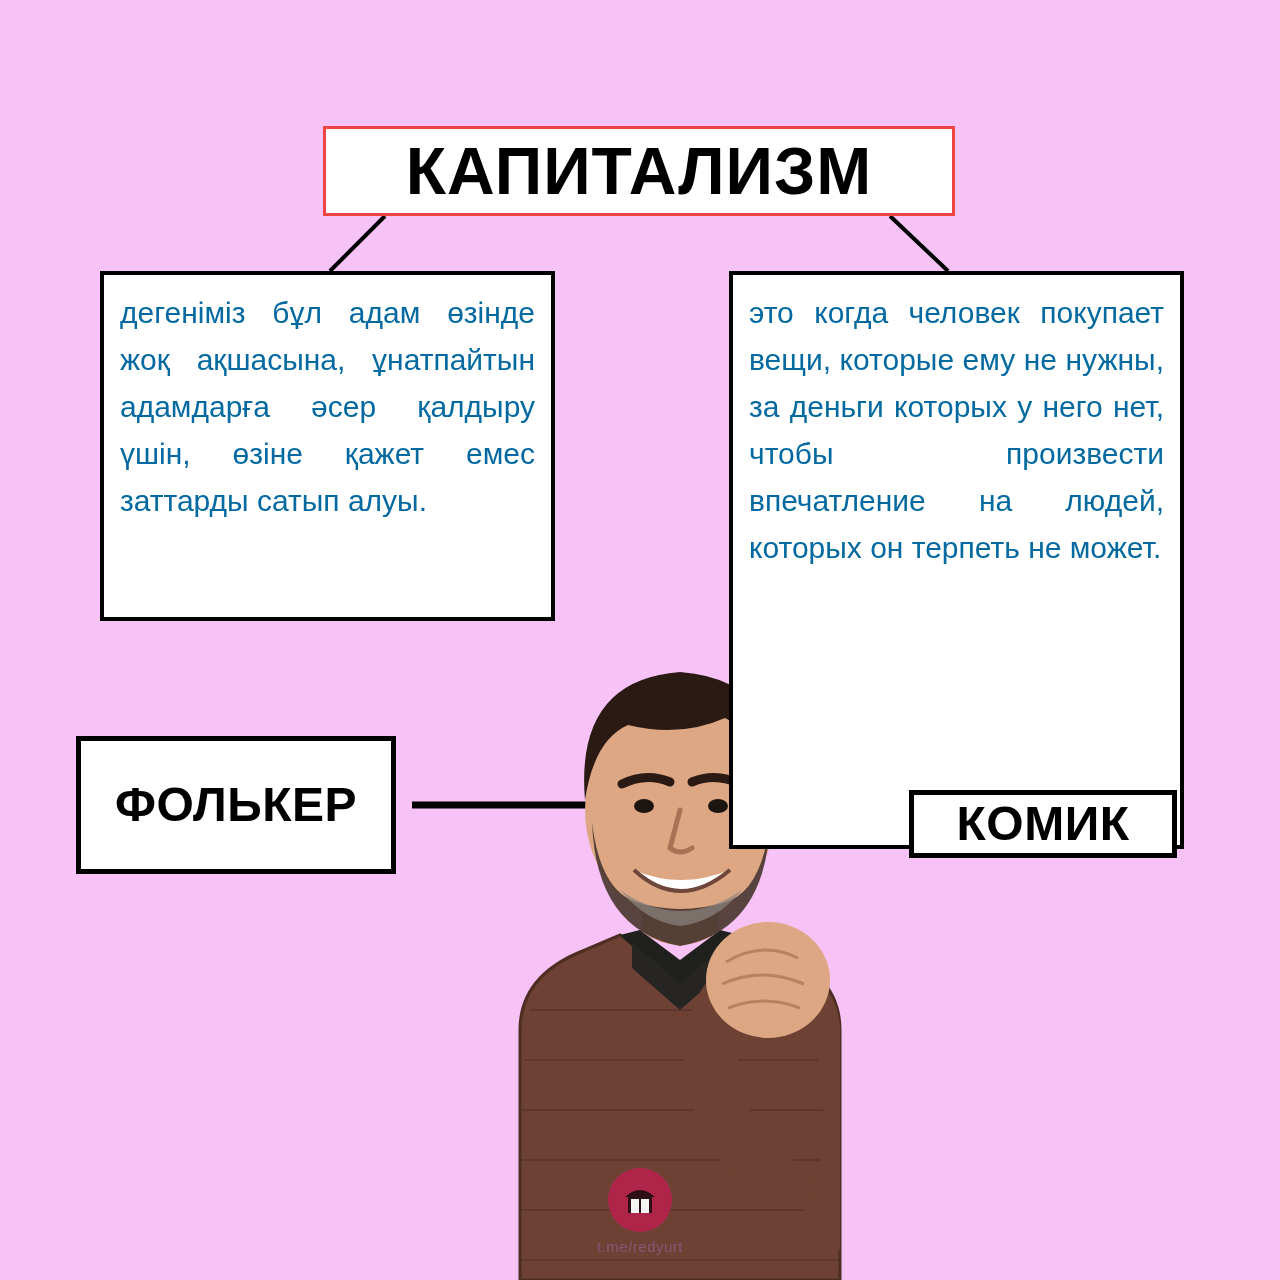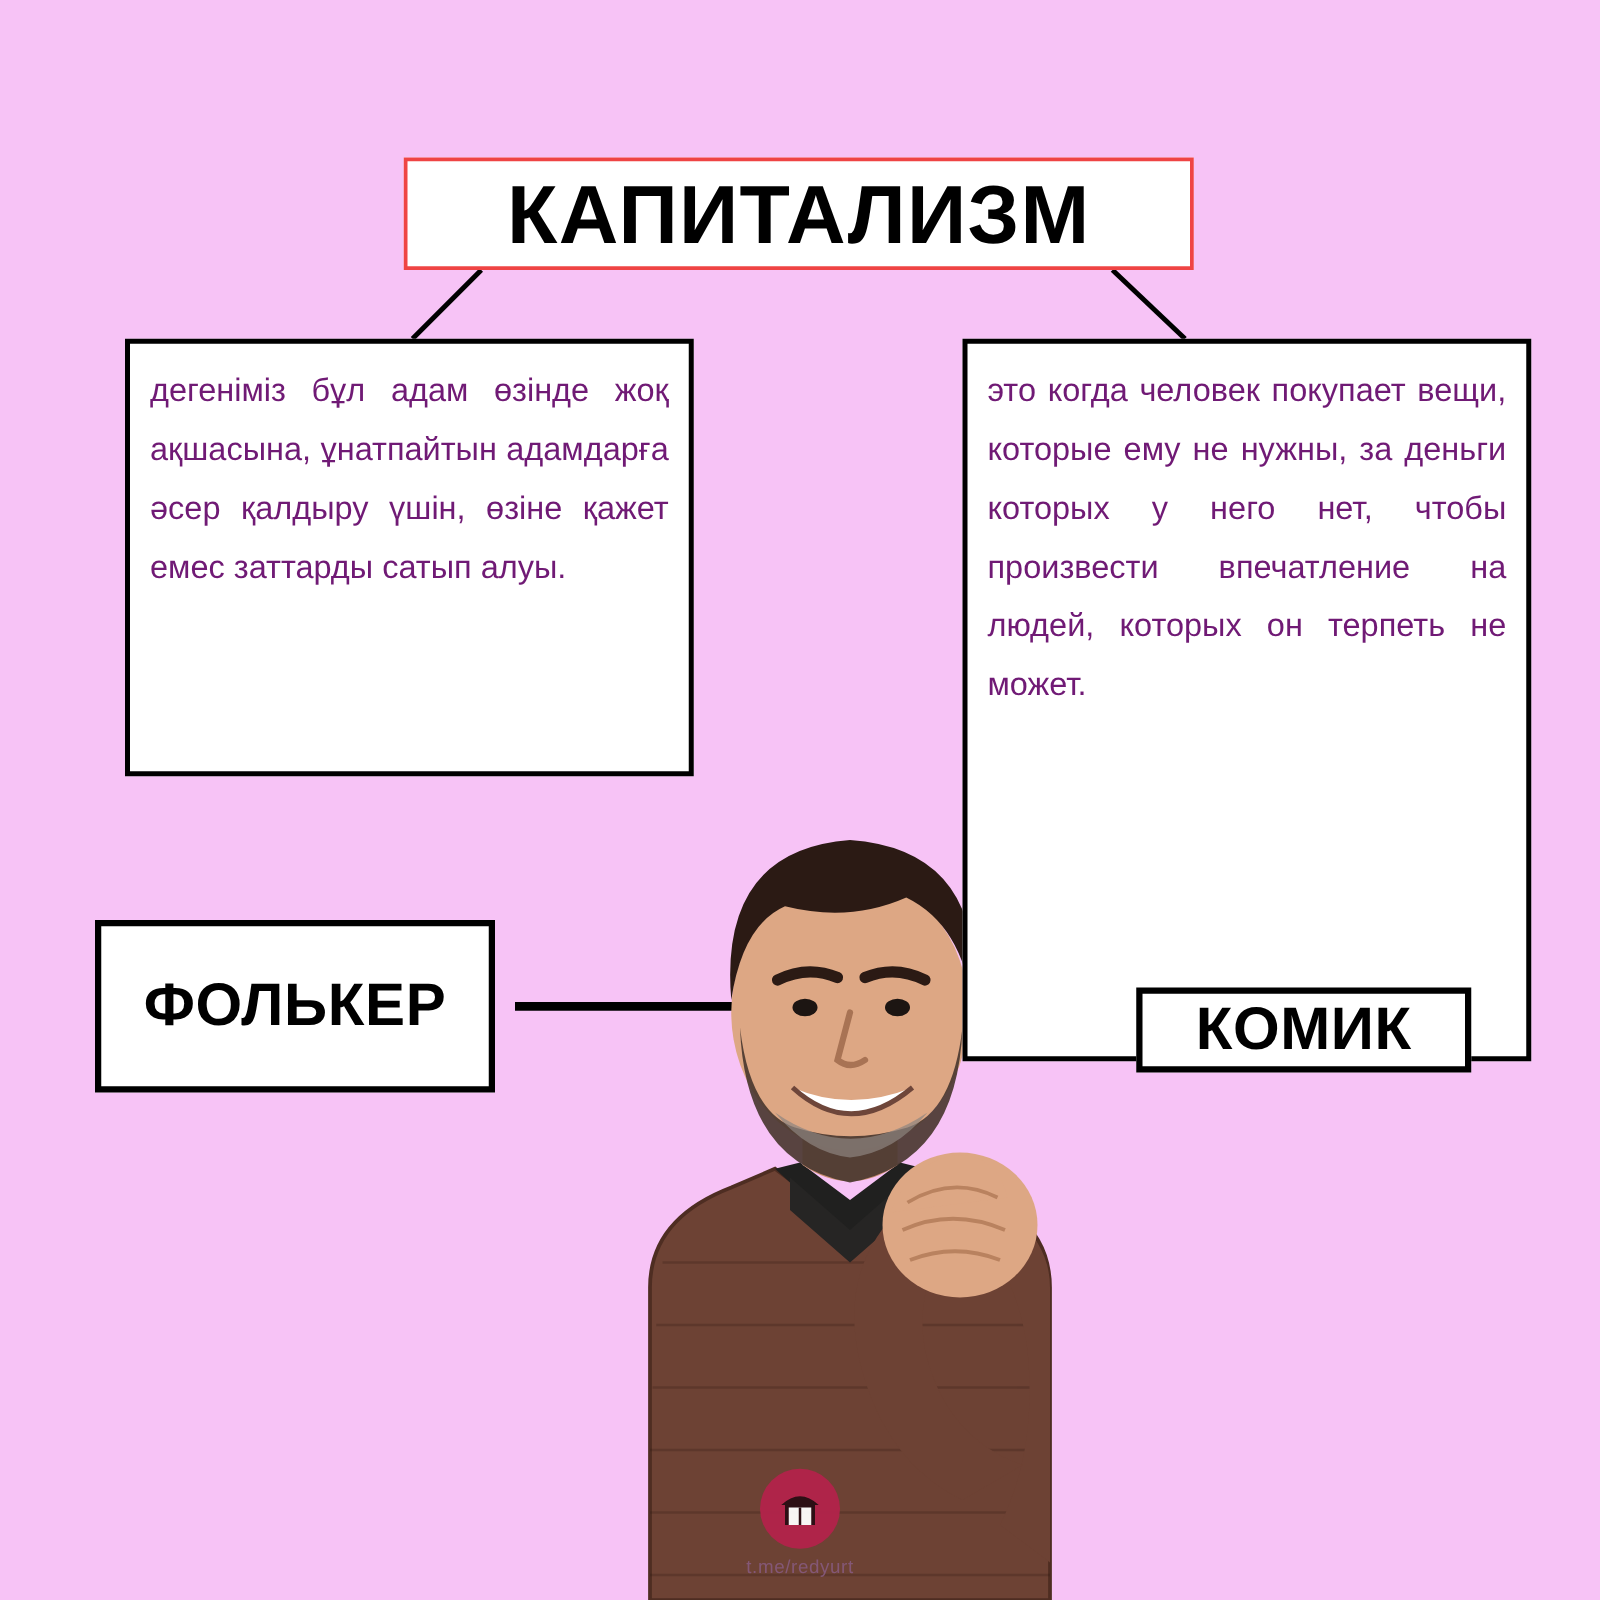--- a/index.html
+++ b/index.html
@@ -68,26 +68,25 @@
     left: 100px;
     top: 271px;
     width: 455px;
     height: 350px;
   }
   #def-ru {
     left: 729px;
     top: 271px;
     width: 455px;
     height: 578px;
-    margin-left: 41px;
   }
   .def-text {
-    font-size: 26px;
+    font-size: 30px;
     line-height: 47px;
-    color: #701a75;
+    color: #0369a1;
     text-align: justify;
     text-align-last: left;
     white-space: pre-wrap;
     word-spacing: 0px;
   }
 
   
   .label-box {
     position: absolute;
     background: #ffffff;
@@ -131,21 +130,21 @@
   
   #watermark {
     position: absolute;
     left: 560px;
     top: 1168px;
     width: 160px;
     height: 100px;
     display: flex;
     flex-direction: column;
     align-items: center;
-    justify-content: center;
+    justify-content: flex-start;
   }
   #watermark .wm-logo {
     width: 64px;
     height: 64px;
     border-radius: 50%;
     background: #b3234b;
     display: flex;
     align-items: center;
     justify-content: center;
     opacity: 0.95;

